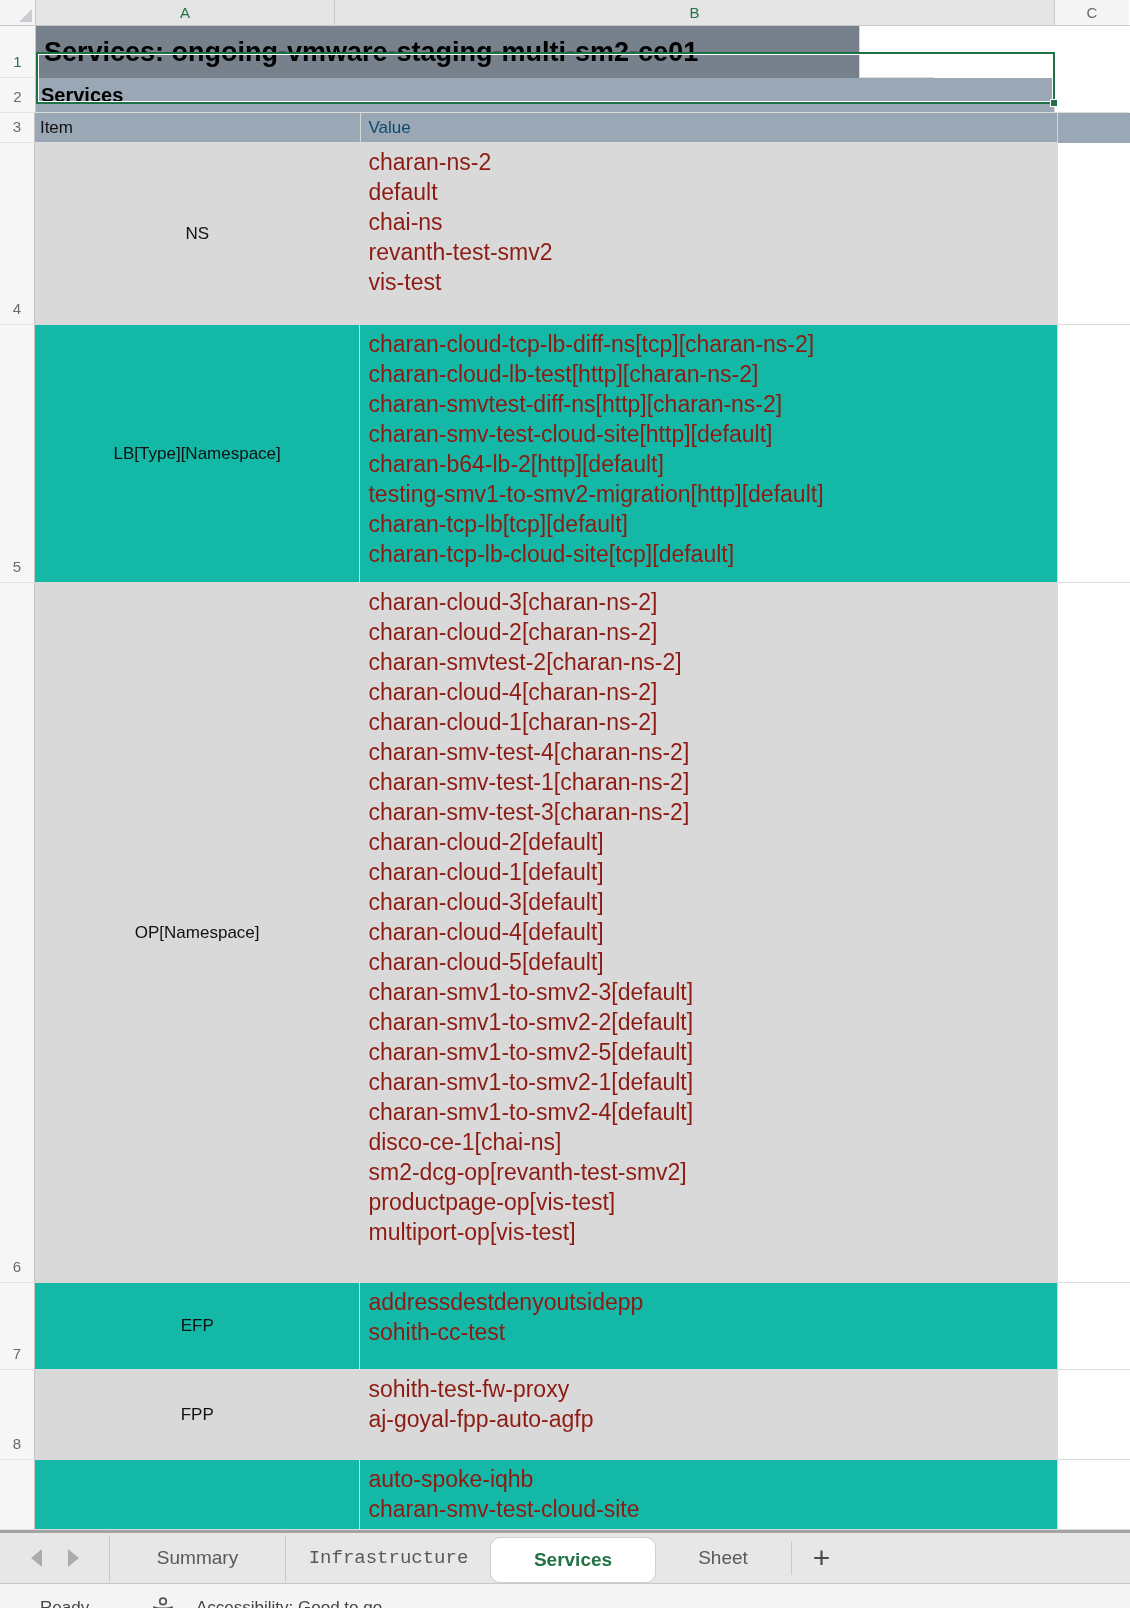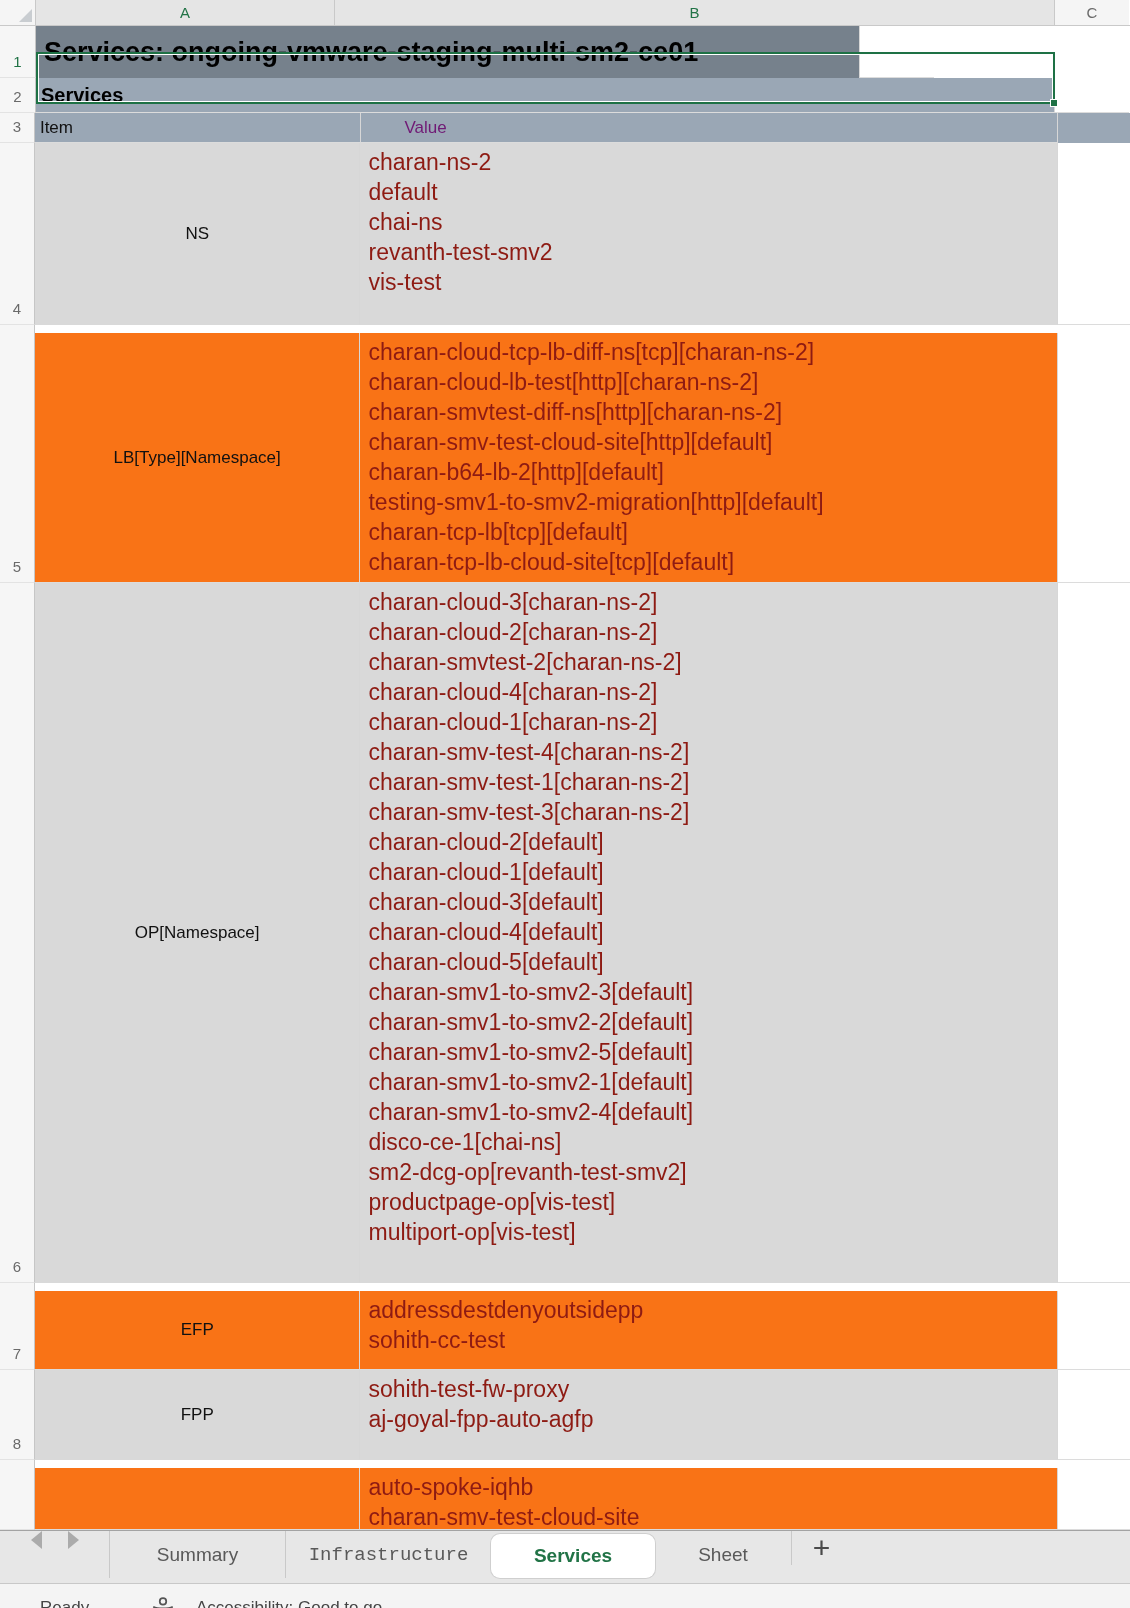--- a/index.html
+++ b/index.html
@@ -27,46 +27,46 @@
   
   .sheet-body{position:relative;width:1130px;}
   .sheet-row{display:flex;}
   .gutter-cell{width:36px;background:var(--gutter-bg);border-right:1px solid #C6C6C6;
     border-bottom:1px solid #E3E3E3;display:flex;align-items:flex-end;justify-content:center;}
   .row-num{font-size:15px;color:#6a6a6a;padding-bottom:7px;}
   .row-num.sel{color:var(--excel-green);}
   .cell{border-right:1px solid var(--gridline);border-bottom:1px solid #DCDCDC;overflow:hidden;}
   .col-a{width:336px;} .col-b{width:720px;} .col-c{width:74px;border-right:none;background:#fff;}
   .shaded .col-a,.shaded .col-b{background:var(--shaded-fill);border-bottom-color:var(--shaded-fill);}
-  .plain .col-a,.plain .col-b{background:#f97316;margin-top:8px;}
+  .plain .col-a,.plain .col-b{background:#14b8a6;}
 
   
   .title-cell{width:824px;background:var(--title-fill);display:flex;align-items:center;
     border-bottom:none;}
   .title-text{font-size:27px;font-weight:700;color:#000;padding-left:8px;white-space:nowrap;}
   .section-cell{width:1019px;background:var(--section-fill);display:flex;align-items:center;}
   .section-text{font-size:20px;font-weight:700;color:#000;padding-left:5px;}
   .hdr-item{background:var(--section-fill);display:flex;align-items:center;}
   .hdr-label{font-size:17px;color:#111;padding-left:5px;}
-  .hdr-value-label{font-size:17px;color:#701a75;padding-left:8px;margin-left:36px;}
+  .hdr-value-label{font-size:17px;color:#0c4a6e;padding-left:8px;}
 
   .item-cell{display:flex;align-items:center;justify-content:center;}
   .item-label{font-size:17px;color:#111;text-align:left;}
   .value-cell{padding:4px 0 0 8px;}
   .value-line{font-size:23px;line-height:30px;color:var(--value-text);white-space:nowrap;}
 
   
   .selection{position:absolute;left:36px;top:26px;width:1019px;height:52px;
     border:2px solid var(--selection-green);box-shadow:inset 0 0 0 1px #fff;pointer-events:none;}
   .fill-handle{position:absolute;right:-5px;bottom:-5px;width:8px;height:8px;
     background:var(--selection-green);border:1px solid #fff;}
 
   
   .tabbar{position:absolute;left:0;top:1530px;width:1130px;height:53px;
-    background:var(--tabbar-bg);border-top:1px solid #a3a3a3;display:flex;align-items:flex-start;}
+    background:var(--tabbar-bg);border-top:3px solid #a3a3a3;display:flex;align-items:center;}
   .nav-arrows{width:109px;display:flex;align-items:center;justify-content:center;gap:26px;}
   .arr{width:0;height:0;border-top:9px solid transparent;border-bottom:9px solid transparent;cursor:pointer;}
   .arr-left{border-right:11px solid #ABABAB;}
   .arr-right{border-left:11px solid #ABABAB;}
   .tab{display:flex;align-items:center;justify-content:center;font-size:19px;color:var(--tab-text);
     border-left:1px solid #C9C9C9;cursor:pointer;}
   .tab.no-div{border-left:none;}
   .tab.active{border-left:none;position:relative;margin-top:3px;height:44px;background:#fff;
     border-radius:9px;box-shadow:0 0 0 1px rgba(0,0,0,0.10);color:var(--excel-green);font-weight:700;}
   .add-tab{width:60px;display:flex;align-items:center;justify-content:center;

